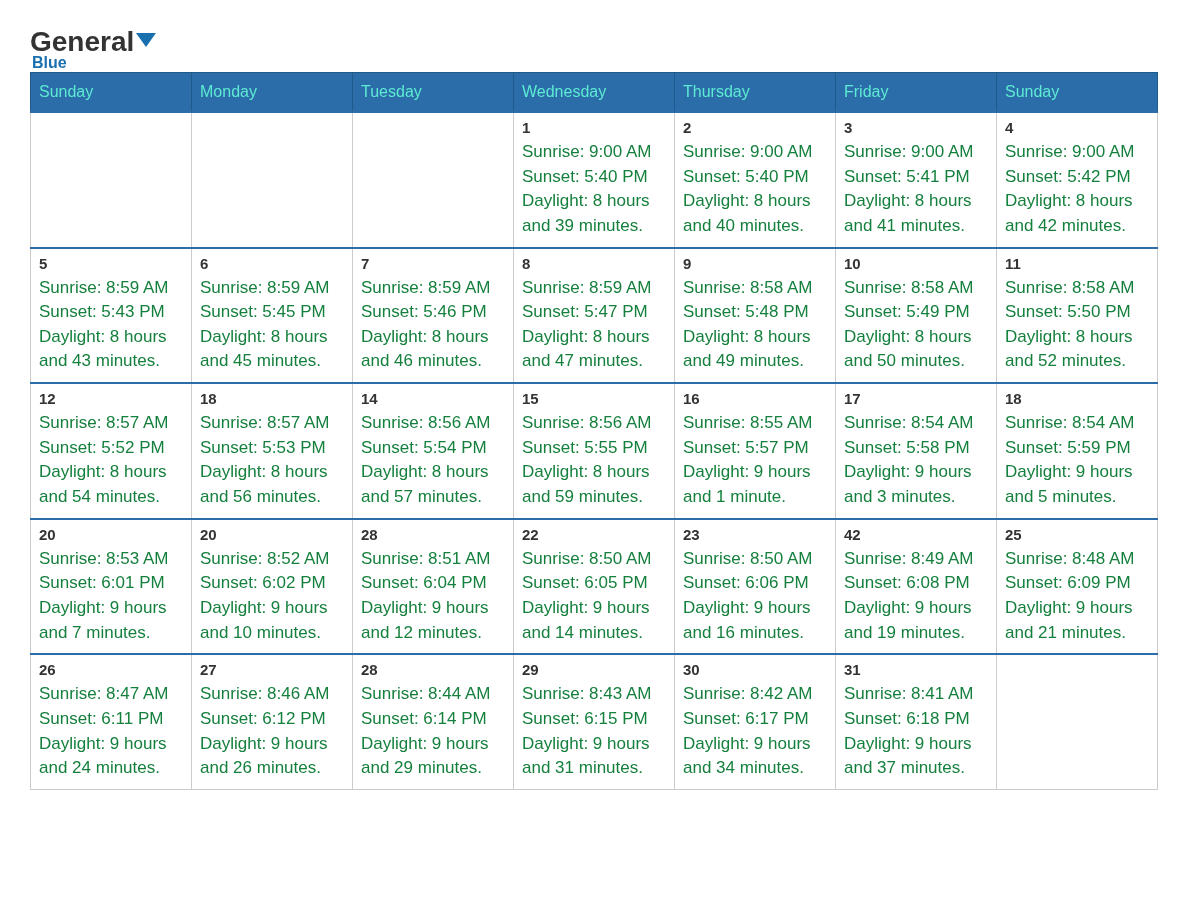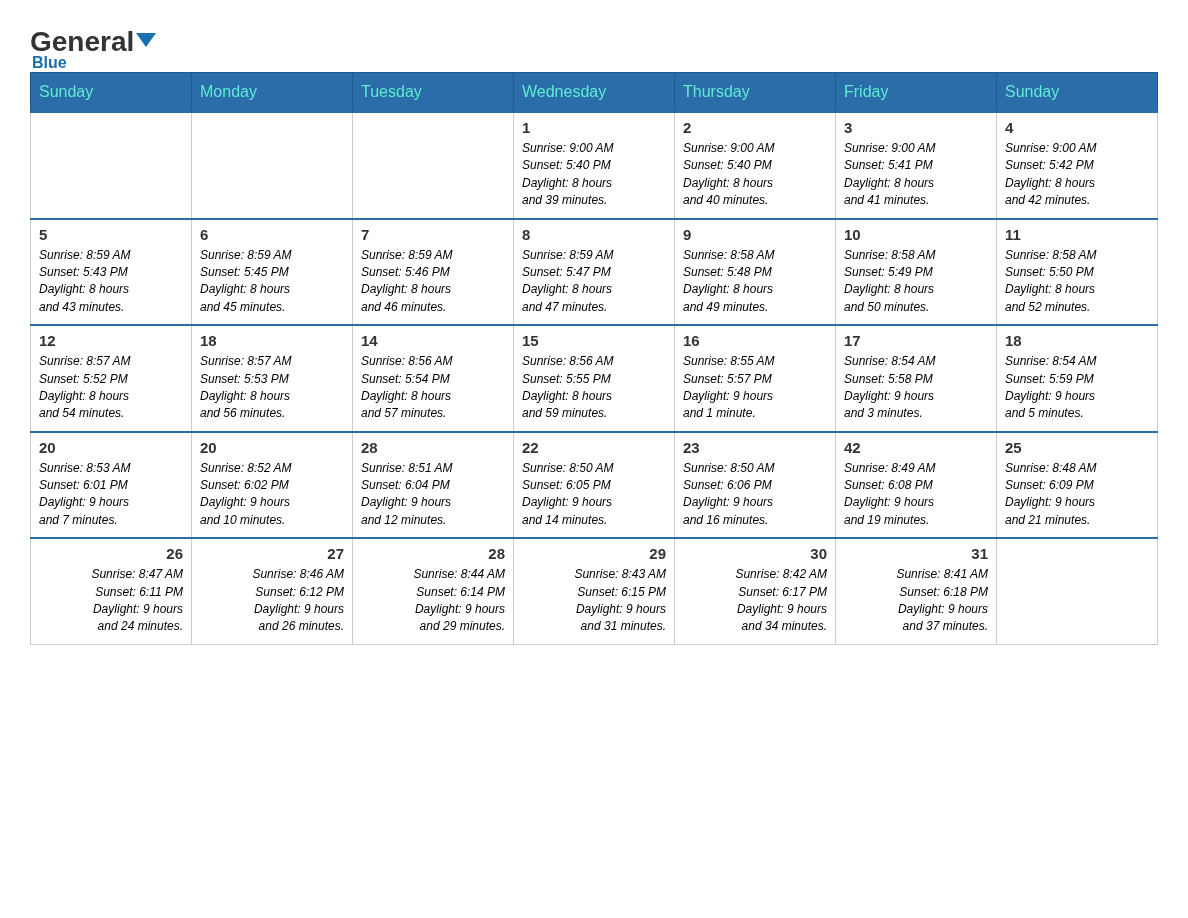--- a/index.html
+++ b/index.html
@@ -88,34 +88,32 @@
       min-height: 100px;
       font-size: 13px;
       color: #333;
       background: #fff;
     }
     .calendar tr {
       border-bottom: 2px solid #2a6da8;
     }
     .calendar tbody tr:last-child {
       border-bottom: none;
-      text-align: right;
     }
     .day-num {
       font-size: 15px;
       font-weight: bold;
       color: #333;
       display: block;
       margin-bottom: 4px;
     }
     .day-info {
-      font-size: 12px;
-      color: #000000;
+      font-size: 17px;
+      color: #15803d;
       line-height: 1.45;
-      font-style: italic;
     }
     .empty-cell {
       background: #fff;
     }
   </style>
 </head>
 <body>
 
 <div class="header">
   <div class="logo">

